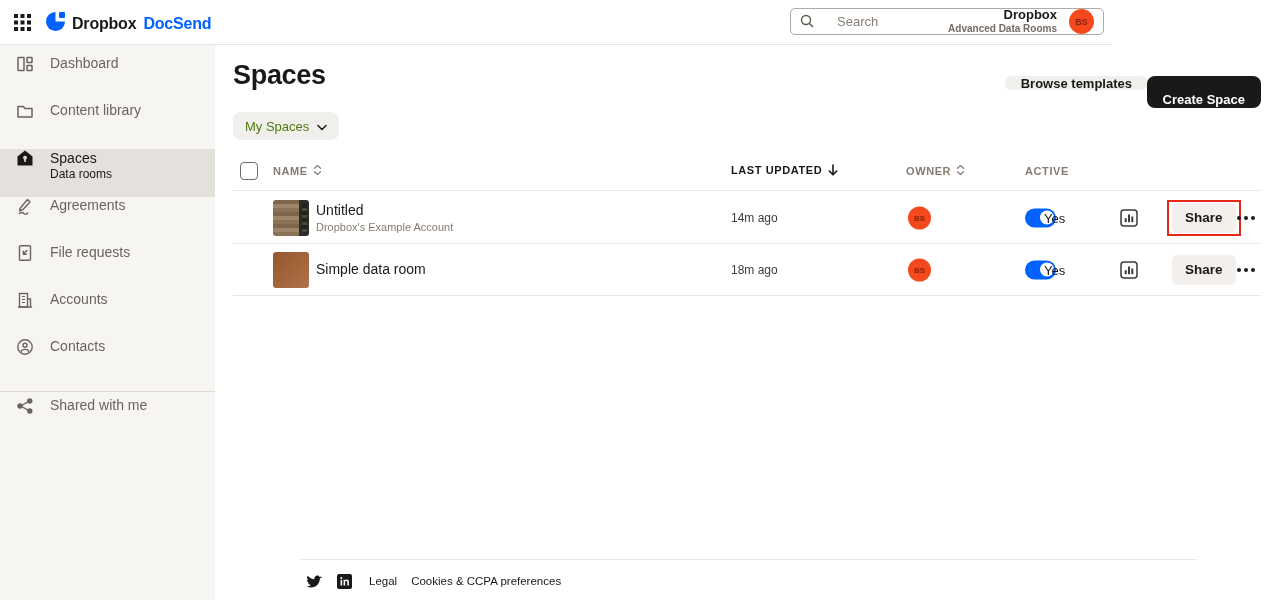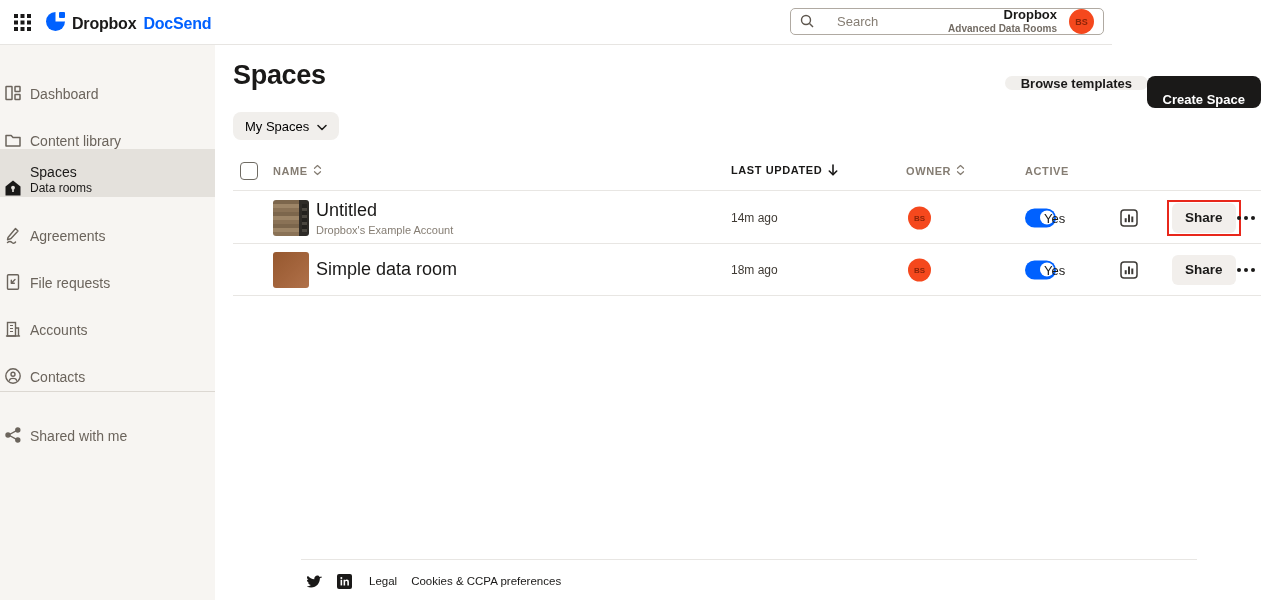--- a/index.html
+++ b/index.html
@@ -22,40 +22,40 @@
   .search-icon { position:absolute; left:10px; top:6px; }
   .account-text { position:absolute; right:55px; top:7px; text-align:right; line-height:1.25; }
   .account-org { font-size:13px; font-weight:bold; color:#1a1918; }
   .account-plan { font-size:10px; font-weight:bold; color:#736c64; }
   .avatar { border-radius:50%; background:#f5481d; color:#8c2408; font-weight:bold;
     display:flex; align-items:center; justify-content:center; cursor:pointer; }
   .avatar-top { position:absolute; right:18px; top:9px; width:25px; height:25px; font-size:9px; }
   
   .sidebar { position:absolute; top:45px; left:0; width:215px; height:555px; background:#f7f5f2; }
   .side-nav { padding-top:10px; }
-  .side-item { height:47px; display:flex; align-items:flex-end; padding:0 4px; gap:8px;
+  .side-item { height:47px; display:flex; align-items:flex-start; padding:0 16px; gap:16px;
     color:#6b645c; font-size:14px; cursor:pointer; }
   .side-item .ic { width:18px; height:18px; flex:0 0 18px; display:flex; align-items:center; justify-content:center; }
   .side-item.selected { height:48px; background:#e4e1dc; color:#1a1918; }
   .side-item .lbl2 { display:flex; flex-direction:column; line-height:1.3; }
   .side-item .sub { font-size:12px; color:#1a1918; }
   .side-divider { border-top:1px solid #dcd8d2; margin:6px 0 0 0; }
   .side-bottom .side-item { margin-top:5px; }
   
   .main { position:absolute; top:45px; left:215px; width:1065px; height:555px; background:#fff; }
   .page-title { position:absolute; left:18px; top:15px; font-size:27px; font-weight:bold; letter-spacing:-0.3px; }
   .btn { border:none; border-radius:8px; font-family:"Liberation Sans",sans-serif;
     font-size:13px; font-weight:bold; cursor:pointer; }
   .btn-light { background:#f1efec; color:#1a1918; }
   .btn-dark { background:#1a1918; color:#ffffff; }
   .browse-btn { position:absolute; top:31px; right:132px; height:14px; padding:0 16px; }
   .create-btn { position:absolute; top:31px; right:19px; height:29px; padding:16px 16px; }
   .filter-pill { position:absolute; left:18px; top:67px; height:28px; padding:0 12px;
     display:flex; align-items:center; gap:8px; background:#f1efec; border-radius:8px;
-    font-size:13px; color:#000000; cursor:pointer; }
+    font-size:13px; color:#4d7c0f; cursor:pointer; }
   
   .thead { position:absolute; left:18px; right:19px; top:106px; height:40px; border-bottom:1px solid #e8e6e3; }
   .thead > * { position:absolute; top:50%; transform:translateY(-50%); }
   .checkbox { left:7px; width:18px; height:18px; border:1.5px solid #6f6b63; border-radius:4px; background:#fff; cursor:pointer; }
   .col-h { font-size:11px; font-weight:bold; letter-spacing:0.6px; color:#857d73;
     display:flex; gap:5px; }
   .col-name { left:40px; }
   .col-updated { left:498px; color:#1a1918; }
   .col-owner { left:673px; }
   .col-active { left:792px; }
@@ -64,21 +64,21 @@
   .row > * { position:absolute; top:50%; transform:translateY(-50%); }
   .thumb { left:40px; width:36px; height:36px; border-radius:3px; }
   .thumb-brick { background:
       linear-gradient(90deg, rgba(0,0,0,0) 72%, #2e2b27 72%),
       repeating-linear-gradient(0deg, #8a7256 0 4px, #9d8567 4px 8px, #7c664c 8px 12px),
       #937b5e; }
   .thumb-brick::after { content:""; position:absolute; right:2px; top:4px; width:5px; height:28px;
       background:repeating-linear-gradient(0deg, #4a463f 0 3px, #23211e 3px 7px); }
   .thumb-copper { background:linear-gradient(135deg, #96582f 0%, #a4653d 55%, #b0714a 100%); }
   .name-block { left:83px; display:flex; flex-direction:column; line-height:1.4; }
-  .row-title { font-size:18px; color:#1a1918; cursor:pointer; }
+  .row-title { font-size:14px; color:#1a1918; cursor:pointer; }
   .row-sub { font-size:11px; color:#857d73; }
   .row-sub:empty { display:none; }
   .updated { left:498px; font-size:12px; color:#3f3a34; }
   .avatar-row { left:675px; width:23px; height:23px; font-size:8px; }
   .toggle { left:792px; width:31px; height:19px; border-radius:10px; background:#0061ff; cursor:pointer; }
   .toggle .knob { position:absolute; right:2.5px; top:2.5px; width:14px; height:14px; border-radius:50%; background:#fff; }
   .toggle-label { left:811px; font-size:13px; color:#1a1918; }
   .chart-btn { left:887px; width:18px; height:18px; cursor:pointer; }
   .share-wrap { left:934px; padding:1px 3px; border:2px solid transparent; display:flex; }
   .share-wrap.highlighted { border-color:#e8271b; }

